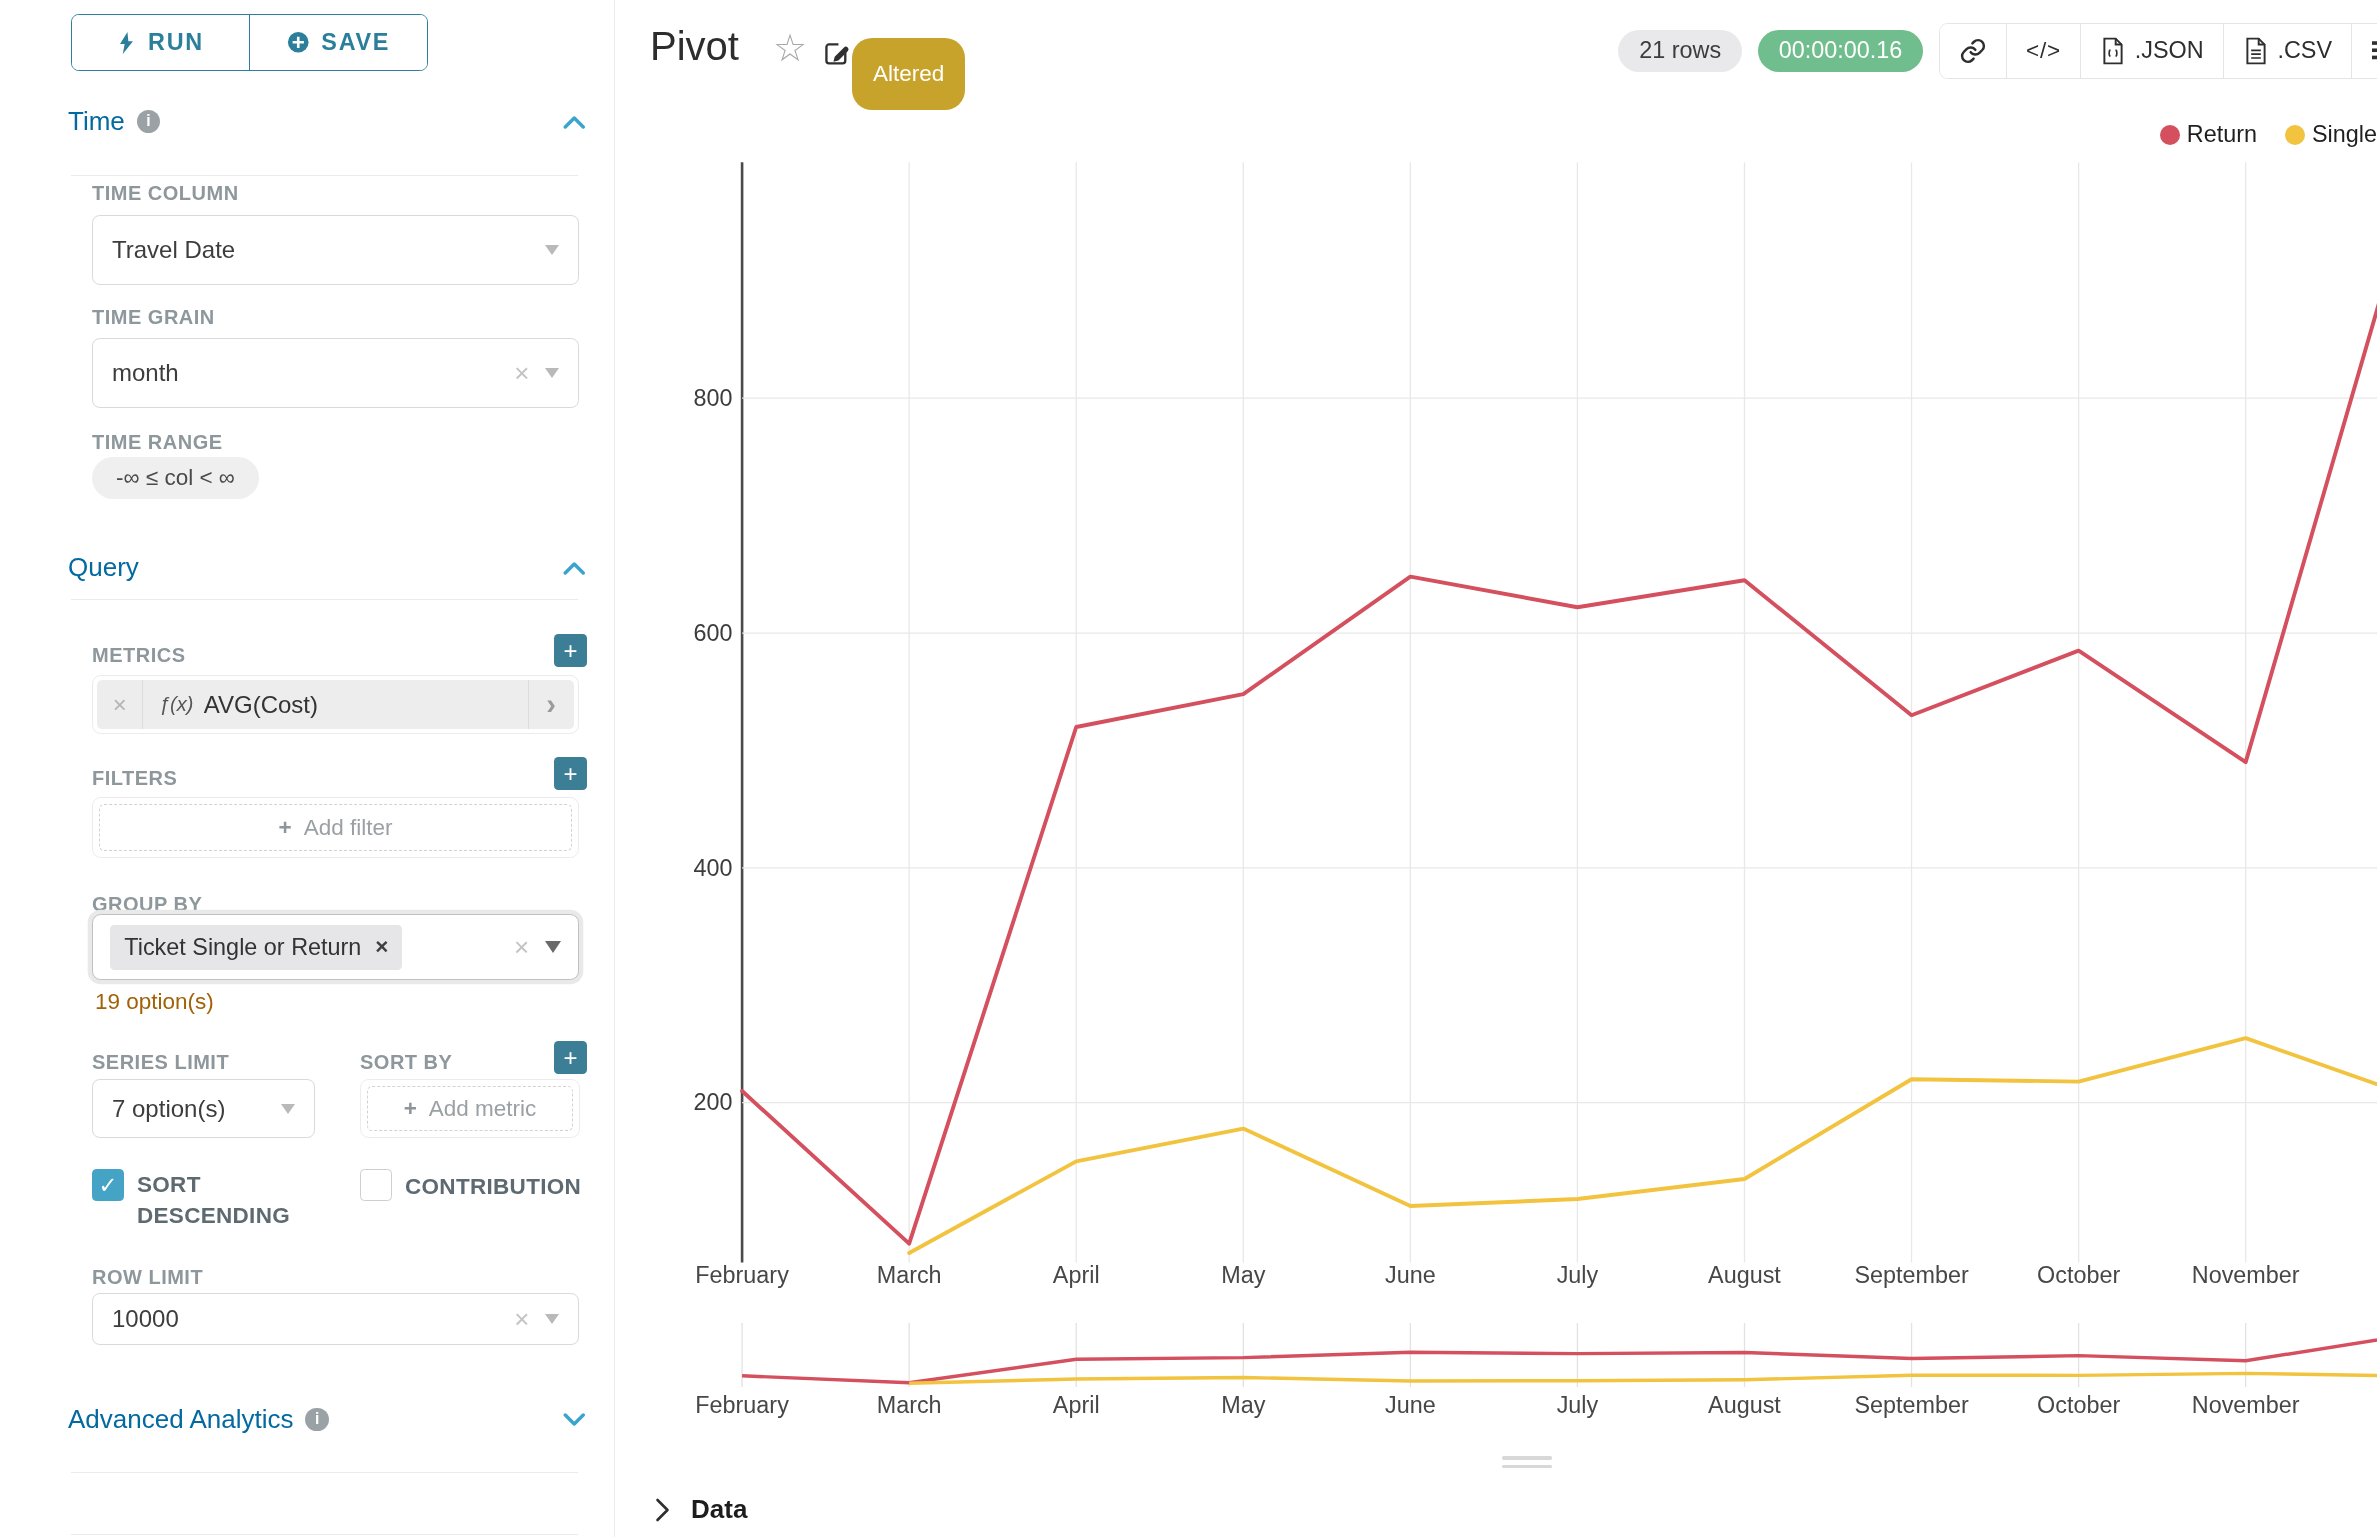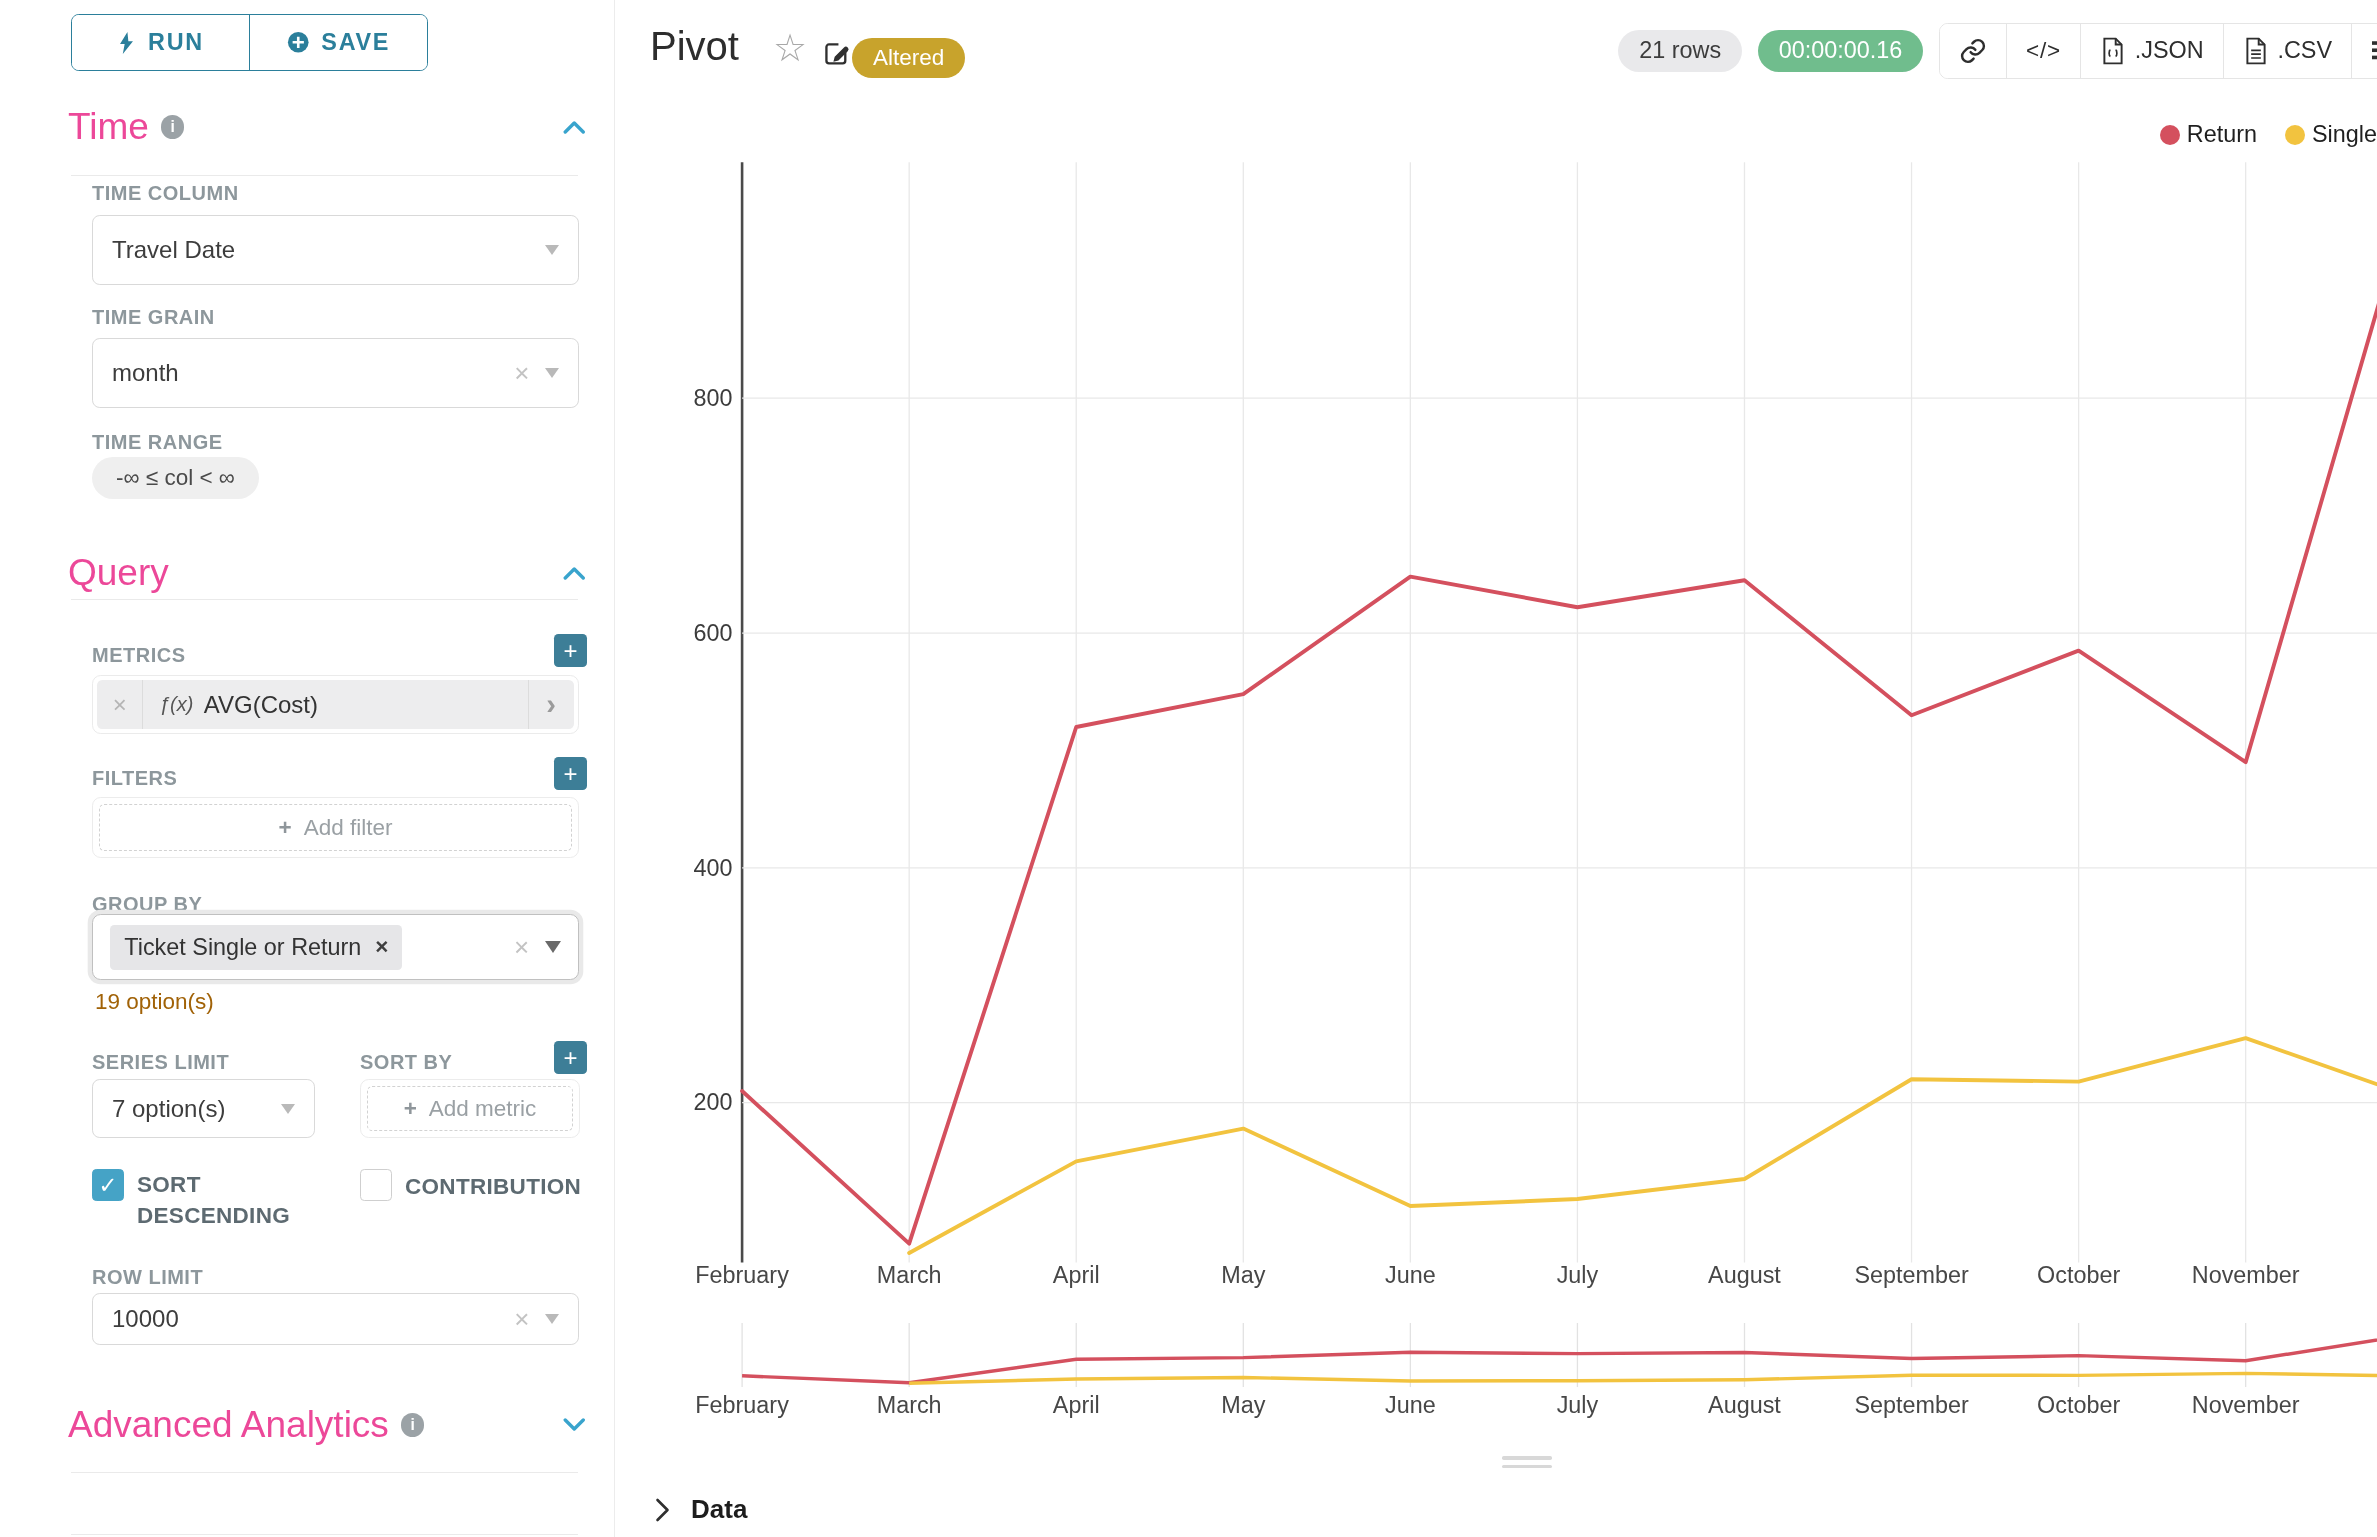--- a/index.html
+++ b/index.html
@@ -9,21 +9,21 @@
   
   #sidebar{position:absolute;left:0;top:0;width:567px;height:1538px;background:#fff;
            border-right:1.7px solid #ececec;z-index:5;}
   .btn-group{position:absolute;left:24px;top:14px;width:355px;height:55px;display:flex;
              border:1.7px solid #2b7f9b;border-radius:7.8px;overflow:hidden;background:#fff;}
   .btn-group button{flex:1;display:flex;align-items:center;justify-content:center;gap:12px;
              background:#fff;border:none;cursor:pointer;font-family:inherit;
              font-size:23.4px;font-weight:700;letter-spacing:1.7px;color:#2b7f9b;}
   .btn-group button + button{border-left:1.7px solid #2b7f9b;}
   .sec{position:absolute;left:21px;right:29px;display:flex;align-items:center;gap:12px;}
-  .sec .t{font-size:37px;color:#ec4899;}
+  .sec .t{font-size:26px;color:#0369a1;}
   .info{width:23.4px;height:23.4px;border-radius:50%;background:#9ba2a6;color:#fff;font-size:15.6px;
         font-weight:700;display:flex;align-items:center;justify-content:center;font-style:normal;}
   .chev{margin-left:auto;width:22.5px;height:14px;}
   .chev polyline{fill:none;stroke:#39a4cd;stroke-width:3.4;stroke-linecap:round;stroke-linejoin:round;}
   .chev.down{transform:rotate(180deg);}
   .hr{position:absolute;left:24px;width:507px;height:0;border-top:1.7px solid #eaeaea;}
   .lbl{position:absolute;left:45px;font-size:20px;font-weight:600;letter-spacing:0.5px;color:#8d979c;}
   .sel{position:absolute;left:45px;width:487px;height:70px;border:1.7px solid #d9d9d9;border-radius:7.8px;
        background:#fff;display:flex;align-items:center;padding:0 19px;box-sizing:border-box;
        font-size:24px;color:#3d3d3d;}
@@ -60,21 +60,21 @@
   .cb .mark{display:none;color:#fff;font-size:22.5px;font-weight:700;}
   .cb.on{background:#45a3c6;border-color:#45a3c6;}
   .cb.on .mark{display:block;}
   .cb-lab{position:absolute;font-size:22.5px;font-weight:600;letter-spacing:0.3px;color:#5d6a71;line-height:31px;}
 
   
   #main-header{position:absolute;left:568px;top:0;right:0;height:104px;z-index:4;}
   .title{position:absolute;left:35px;top:24px;font-size:40px;color:#2d2d2d;font-weight:500;}
   .star{position:absolute;left:158px;top:26px;font-size:38px;color:#a8a8a8;cursor:pointer;}
   .edit{position:absolute;left:206px;top:38px;cursor:pointer;}
-  .altered{position:absolute;left:237px;top:38px;height:40px;padding:0 21px;border-radius:20px;
+  .altered{position:absolute;left:237px;top:38px;height:40px;padding:16px 21px;border-radius:20px;
       display:flex;align-items:center;color:#fff;font-size:22.5px;}
   .right-cluster{position:absolute;right:7px;top:22.5px;display:flex;align-items:center;gap:15.6px;}
   .pill{height:42px;border-radius:21px;display:flex;align-items:center;padding:0 21px;font-size:23.4px;}
   .pill.gray{background:#e9e9eb;color:#3c3c3c;}
   .pill.green{color:#fff;}
   .toolbar{display:flex;align-items:stretch;height:54px;border:1.7px solid #e5e5e5;border-radius:8.7px;
       background:#fff;overflow:hidden;}
   .tool{display:flex;align-items:center;justify-content:center;gap:8.7px;padding:0 19px;font-size:23.4px;
       color:#2e2e2e;cursor:pointer;background:#fff;}
   .tool + .tool{border-left:1.7px solid #e5e5e5;}

